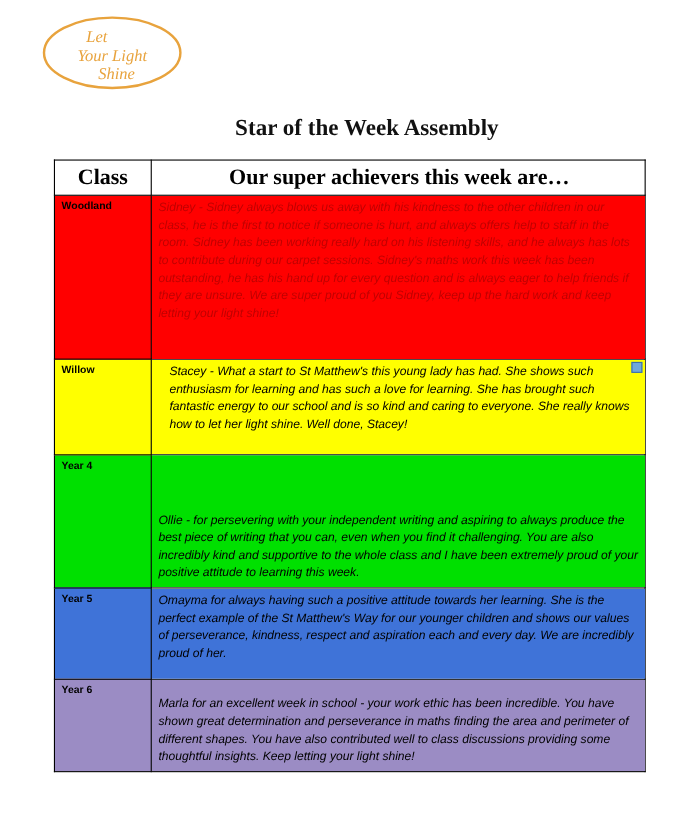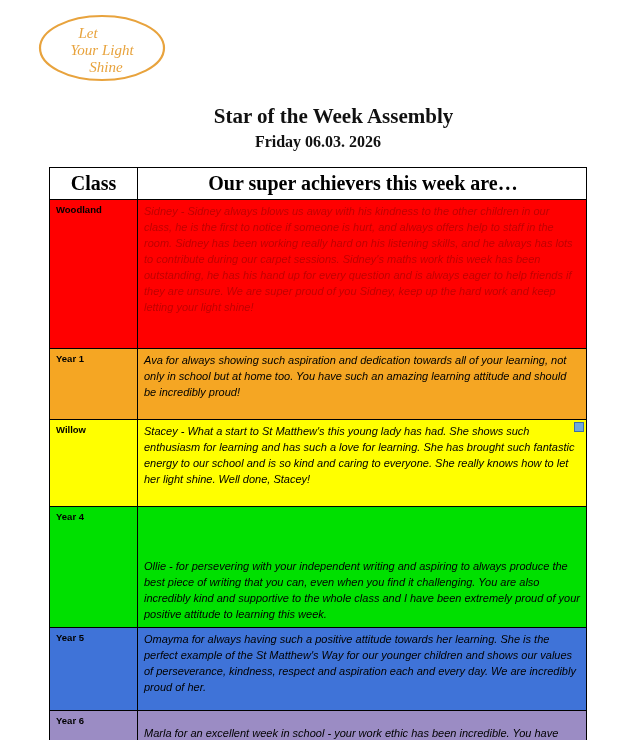--- a/index.html
+++ b/index.html
@@ -157,21 +157,20 @@
         <text x="52" y="26" font-family="Liberation Serif, serif" font-size="15" font-style="italic" fill="#e8a33d" text-anchor="middle">Let</text>
         <text x="66" y="43" font-family="Liberation Serif, serif" font-size="15" font-style="italic" fill="#e8a33d" text-anchor="middle">Your Light</text>
         <text x="70" y="60" font-family="Liberation Serif, serif" font-size="15" font-style="italic" fill="#e8a33d" text-anchor="middle">Shine</text>
       </svg>
 
     </div>
 
   </div>
 
   <div class="doc-title">Star of the Week Assembly</div>
-  <div class="doc-subtitle">Friday 06.03. 2026</div>
 
   <div class="table-wrap">
     <table class="star-table">
       <colgroup>
         <col class="col-class">
         <col>
       </colgroup>
       <tbody id="table-body">
         <tr class="head-row">
           <td class="head-class">Class</td>
@@ -179,33 +178,25 @@
         </tr>
       <tr>
             <td style="background: rgb(255, 0, 0); height: 140px;">
               <div class="cls-label">Woodland</div>
             </td>
             <td class="rel" style="background: rgb(255, 0, 0);">
               <div class="ach-text" style="color: rgb(192, 0, 0);">Sidney - Sidney always blows us away with his kindness to the other children in our class, he is the first to notice if someone is hurt, and always offers help to staff in the room. Sidney has been working really hard on his listening skills, and he always has lots to contribute during our carpet sessions. Sidney's maths work this week has been outstanding, he has his hand up for every question and is always eager to help friends if they are unsure. We are super proud of you Sidney, keep up the hard work and keep letting your light shine!</div>
             </td>
           </tr>
           <tr>
-            <td style="background: rgb(245, 166, 35); height: 62px;">
-              <div class="cls-label">Year 1</div>
-            </td>
-            <td class="rel" style="background: rgb(245, 166, 35);">
-              <div class="ach-text" style="color: rgb(0, 0, 0);">Ava for always showing such aspiration and dedication towards all of your learning, not only in school but at home too. You have such an amazing learning attitude and should be incredibly proud!</div>
-            </td>
-          </tr>
-          <tr>
             <td style="background: rgb(255, 255, 0); height: 78px;">
               <div class="cls-label">Willow</div>
             </td>
             <td class="rel" style="background: rgb(255, 255, 0);">
-              <div class="ach-text" style="color: rgb(0, 0, 0);">Stacey - What a start to St Matthew's this young lady has had. She shows such enthusiasm for learning and has such a love for learning. She has brought such fantastic energy to our school and is so kind and caring to everyone. She really knows how to let her light shine. Well done, Stacey!</div>
+              <div class="ach-text" style="color: rgb(0, 0, 0); margin-left: 10px;">Stacey - What a start to St Matthew's this young lady has had. She shows such enthusiasm for learning and has such a love for learning. She has brought such fantastic energy to our school and is so kind and caring to everyone. She really knows how to let her light shine. Well done, Stacey!</div>
               <span class="scroll-marker"></span>
             </td>
           </tr>
           <tr>
             <td style="background: rgb(0, 224, 0); height: 74px;">
               <div class="cls-label">Year 4</div>
             </td>
             <td class="rel" style="background: rgb(0, 224, 0);">
               <div class="ach-text" style="color: rgb(0, 0, 0); margin-top: 48px;">Ollie - for persevering with your independent writing and aspiring to always produce the best piece of writing that you can, even when you find it challenging.  You are also incredibly kind and supportive to the whole class and I have been extremely proud of your positive attitude to learning this week.</div>
             </td>

